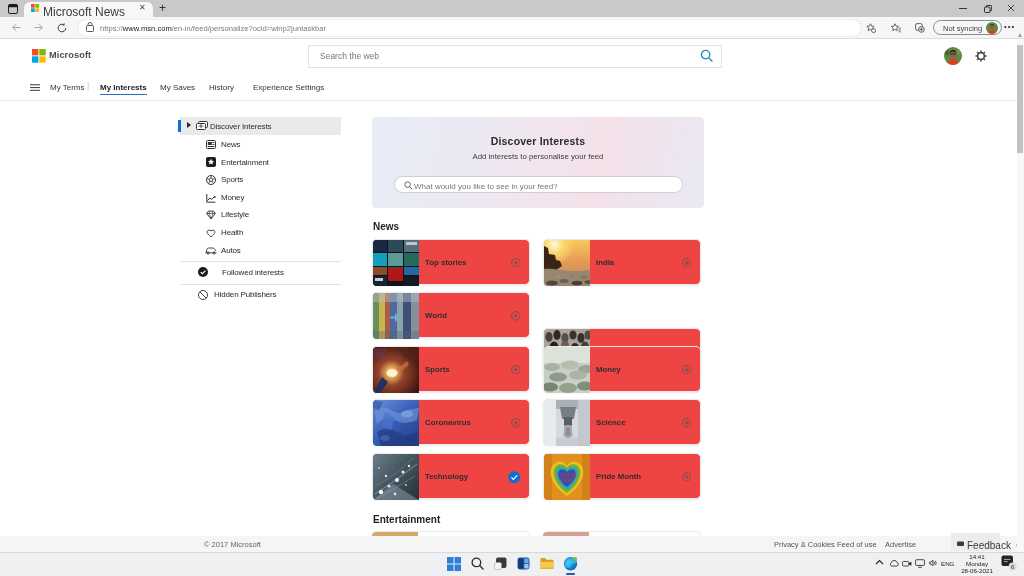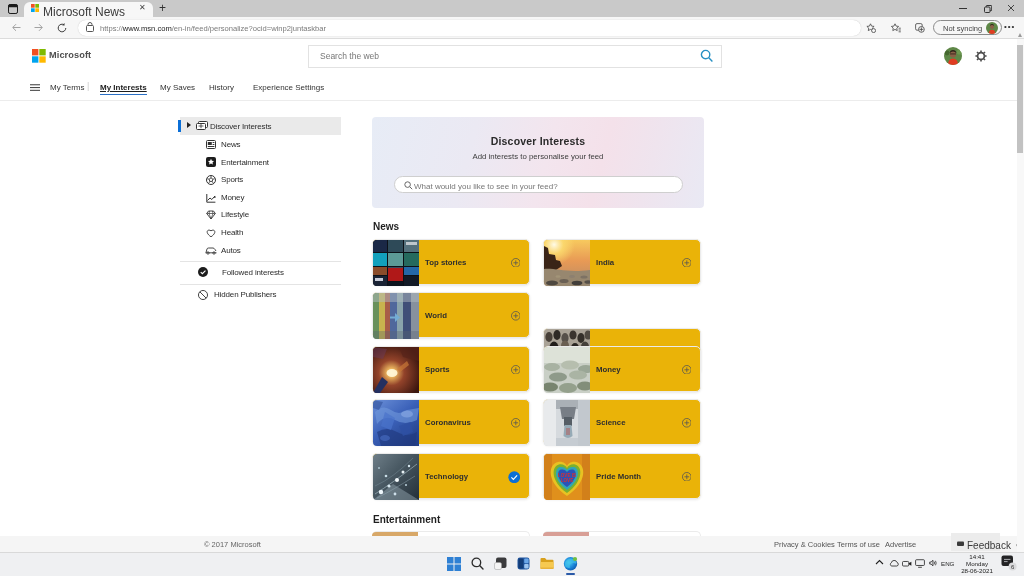--- a/index.html
+++ b/index.html
@@ -24,37 +24,37 @@
 #chromeline { left:0; top:38px; width:1024px; height:1px; background:#dcdcdc; }
 
 #mslogo { left:32px; top:49px; }
 #mstext { left:49px; top:49.5px; font-size:9.2px; font-weight:bold; color:#4e4e4e; letter-spacing:.1px; }
 #searchbar { left:308px; top:45px; width:414px; height:23px; background:#fff; border:1px solid #e2e2e2; }
 #searchph { left:320px; top:51px; font-size:8.5px; color:#777; }
 #avatar { left:944px; top:47px; width:18px; height:18px; }
 
 #hamb { left:30px; top:84px; }
 .navitem { top:82.5px; font-size:8px; color:#333; }
-#navsel { left:100px; top:82.5px; font-size:8px; font-weight:bold; color:#1d1d1d; border-bottom:1.8px solid #2a6fc4; padding-bottom:2.5px;text-decoration:underline;}
+#navsel { left:100px; top:82.5px; font-size:8px; font-weight:bold; color:#1d1d1d; border-bottom:1.8px solid #2a6fc4; padding-bottom:2.5px;}
 #navsep { left:87px; top:81px; color:#ccc; font-size:9px; }
 #hline { left:0px; top:100px; width:1024px; height:1px; background:#ececec; }
 
 #sbsel { left:180px; top:117px; width:161px; height:18px; background:#eaeaea; }
 #sbbar { left:178px; top:120px; width:2.5px; height:12px; background:#0b6fd7; }
 .sbitem { font-size:8px; color:#2b2b2b; letter-spacing:-0.15px; }
 .sbline { left:180px; width:161px; height:1px; background:#e4e4e4; }
 
 #card { left:372px; top:117px; width:332px; height:91px; border-radius:4px;
   background:linear-gradient(105deg,#e7ecf6 0%,#ebe9f3 30%,#f3e5ee 52%,#f4e1ea 68%,#efe4ee 82%,#e9e9f4 100%); }
 #cardtitle { left:372px; top:135px; width:332px; text-align:center; font-size:10.5px; font-weight:bold; color:#2a2a2a; letter-spacing:.2px; }
 #cardsub { left:372px; top:151.5px; width:332px; text-align:center; font-size:7.8px; color:#3c3c3c; }
 #cardinput { left:394px; top:176px; width:289px; height:17px; background:#fff; border:1px solid #cfcfcf; border-radius:9px; }
 #cardph { left:414px; top:181.5px; font-size:8px; color:#767676;text-align:center; }
 .sect { font-size:10px; font-weight:bold; color:#1f1f1f; }
-.tile { width:158px; height:46px; background:#eab308; border:1px solid #ebebeb; border-radius:5px; box-shadow:0 1px 2.5px rgba(0,0,0,.09); }
+.tile { width:158px; height:46px; background:#ef4444; border:1px solid #ebebeb; border-radius:5px; box-shadow:0 1px 2.5px rgba(0,0,0,.09); }
 .timg { width:46px; height:46px; border-radius:4px 0 0 4px; overflow:hidden; position:absolute; left:0; top:0;}
 .tlabel { position:absolute; left:52px; top:18px; font-size:7.8px; font-weight:bold; color:#2e2e2e; }
 .plus { position:absolute; right:8.6px; top:18.2px; width:9.6px; height:9.6px; }
 
 #footer { left:0; top:536px; width:1017px; height:16px; background:#f5f5f5; }
 .flink { top:540px; font-size:7.5px; color:#555; }
 #fbbtn { left:951px; top:533px; width:49px; height:18px; background:#ececec; }
 
 #sbtrack { left:1017px; top:39px; width:7px; height:513px; background:#f8f8f8; }
 #sbthumb { left:1017px; top:45px; width:6px; height:108px; background:#c2c2c2; }
@@ -592,21 +592,21 @@
 <div class="abs sect" style="left:373px;top:514px;">Entertainment</div>
 
 <div class="abs" style="left:372px;top:531px;width:158px;height:5px;border:1px solid #ebebeb;border-bottom:none;border-radius:5px 5px 0 0;background:#fff;"></div>
 <div class="abs" style="left:543px;top:531px;width:158px;height:5px;border:1px solid #ebebeb;border-bottom:none;border-radius:5px 5px 0 0;background:#fff;"></div>
 <div class="abs" style="left:372px;top:532px;width:46px;height:4px;background:#d8a868;border-radius:4px 0 0 0;"></div>
 <div class="abs" style="left:543px;top:532px;width:46px;height:4px;background:#d89f96;border-radius:4px 0 0 0;"></div>
 
 <div class="abs" id="footer"></div>
 <div class="abs flink" style="left:204px;color:#666;">© 2017 Microsoft</div>
 <div class="abs flink" style="left:774px;">Privacy &amp; Cookies</div>
-<div class="abs flink" style="left:837px;">Terms of use</div>
+<div class="abs flink" style="left:837px;">Feed of use</div>
 <div class="abs flink" style="left:885px;">Advertise</div>
 <div class="abs" id="fbbtn"></div>
 <div class="abs" style="left:957px;top:540.5px;">
   <svg width="7" height="6" viewBox="0 0 7 6">
       <rect x="0" y="0.5" width="7" height="4.6" rx="1" fill="#3a3a3a"></rect>
     </svg>
 </div>
 <div class="abs" style="left:967px;top:539.5px;font-size:10px;color:#3a3a3a;">Feedback</div>
 <div class="abs" style="left:1016px;top:542px;font-size:7px;color:#777;">▾</div>
 

